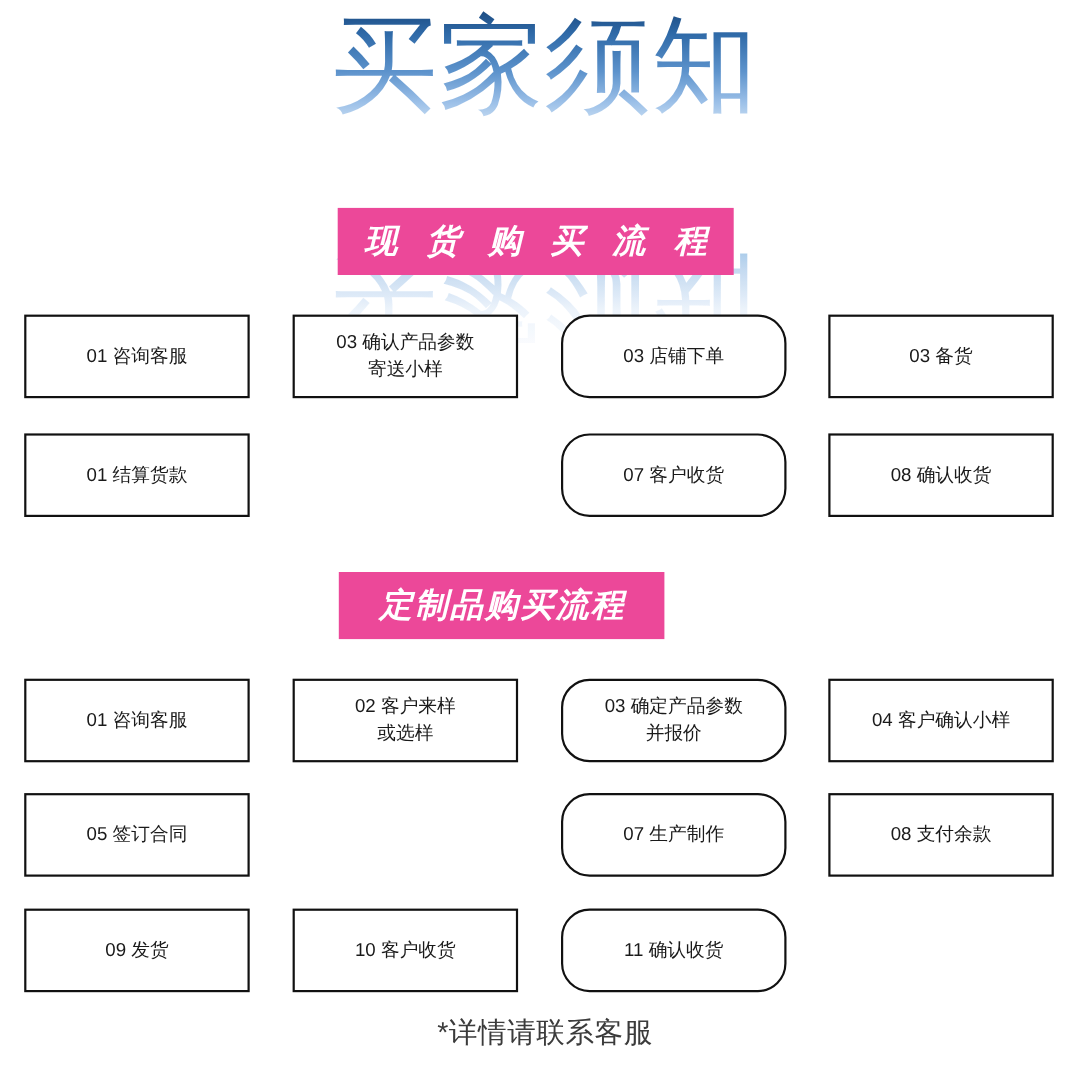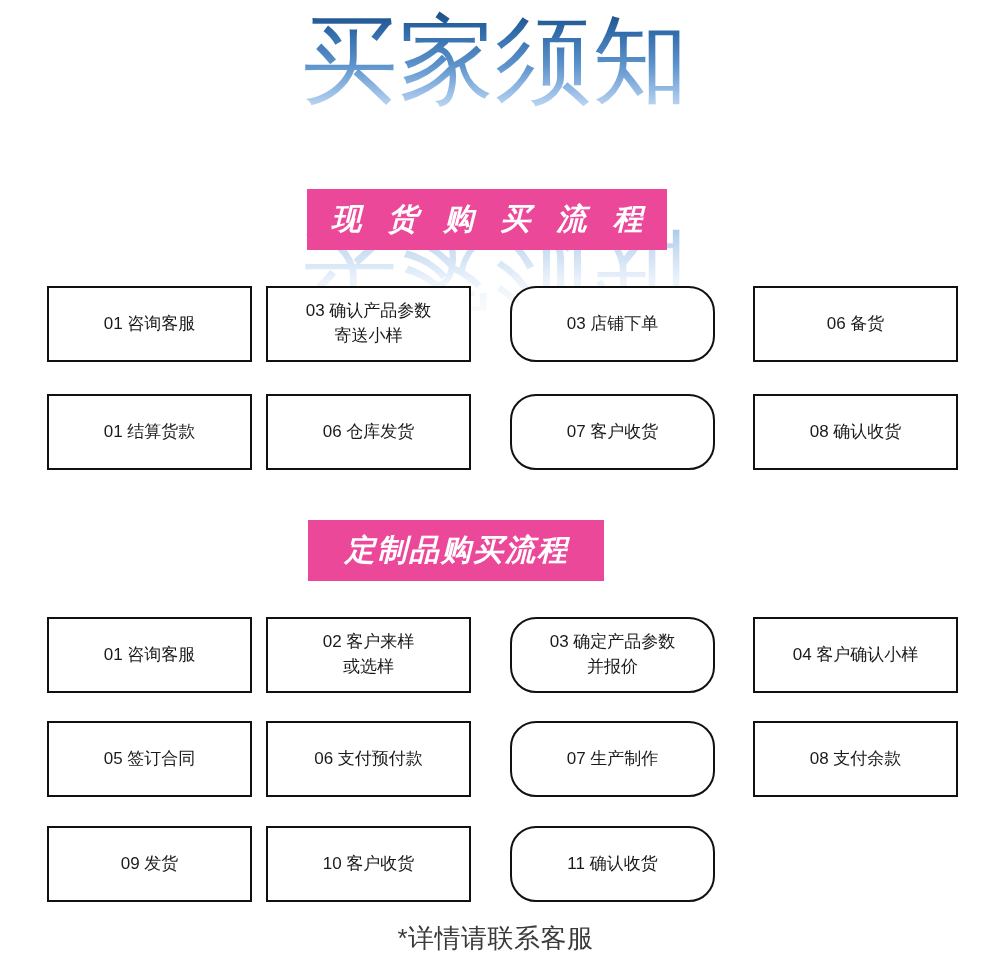--- a/index.html
+++ b/index.html
@@ -115,21 +115,21 @@
     flex-direction: column;
     align-items: center;
     justify-content: center;
     font-size: 17px;
     color: #1a1a1a;
     line-height: 1.45;
     text-align: center;
   }
   .box .l1, .box .l2 { display: block; }
 
-  .c1 { left: 22px; margin-left: 25px; }
+  .c1 { left: 22px; }
   .c2 { left: 266px; }
   .c3 { left: 510px; border-radius: 26px; }
   .c4 { left: 753px; }
 
   
   .footer-note {
     position: absolute;
     left: 0;
     top: 921px;
     width: 991px;
@@ -157,32 +157,28 @@
   </div>
   <div class="box c2">
     <span class="l1">03 确认产品参数</span>
     <span class="l2">寄送小样</span>
   </div>
   <div class="box c3 one-line">
     <span class="l1">03 店铺下单</span>
 
   </div>
   <div class="box c4 one-line">
-    <span class="l1">06 备货</span>
+    <span class="l1">03 备货</span>
 
   </div>
 </div>
 
 <div class="row" style="top:394px;">
   <div class="box c1 one-line">
     <span class="l1">01 结算货款</span>
-
-  </div>
-  <div class="box c2 one-line">
-    <span class="l1">06 仓库发货</span>
 
   </div>
   <div class="box c3 one-line">
     <span class="l1">07 客户收货</span>
 
   </div>
   <div class="box c4 one-line">
     <span class="l1">08 确认收货</span>
 
   </div>
@@ -207,24 +203,20 @@
     <span class="l1">04 客户确认小样</span>
 
   </div>
 </div>
 
 <div class="row" style="top:721px;">
   <div class="box c1 one-line">
     <span class="l1">05 签订合同</span>
 
   </div>
-  <div class="box c2 one-line">
-    <span class="l1">06 支付预付款</span>
-
-  </div>
   <div class="box c3 one-line">
     <span class="l1">07 生产制作</span>
 
   </div>
   <div class="box c4 one-line">
     <span class="l1">08 支付余款</span>
 
   </div>
 </div>
 

